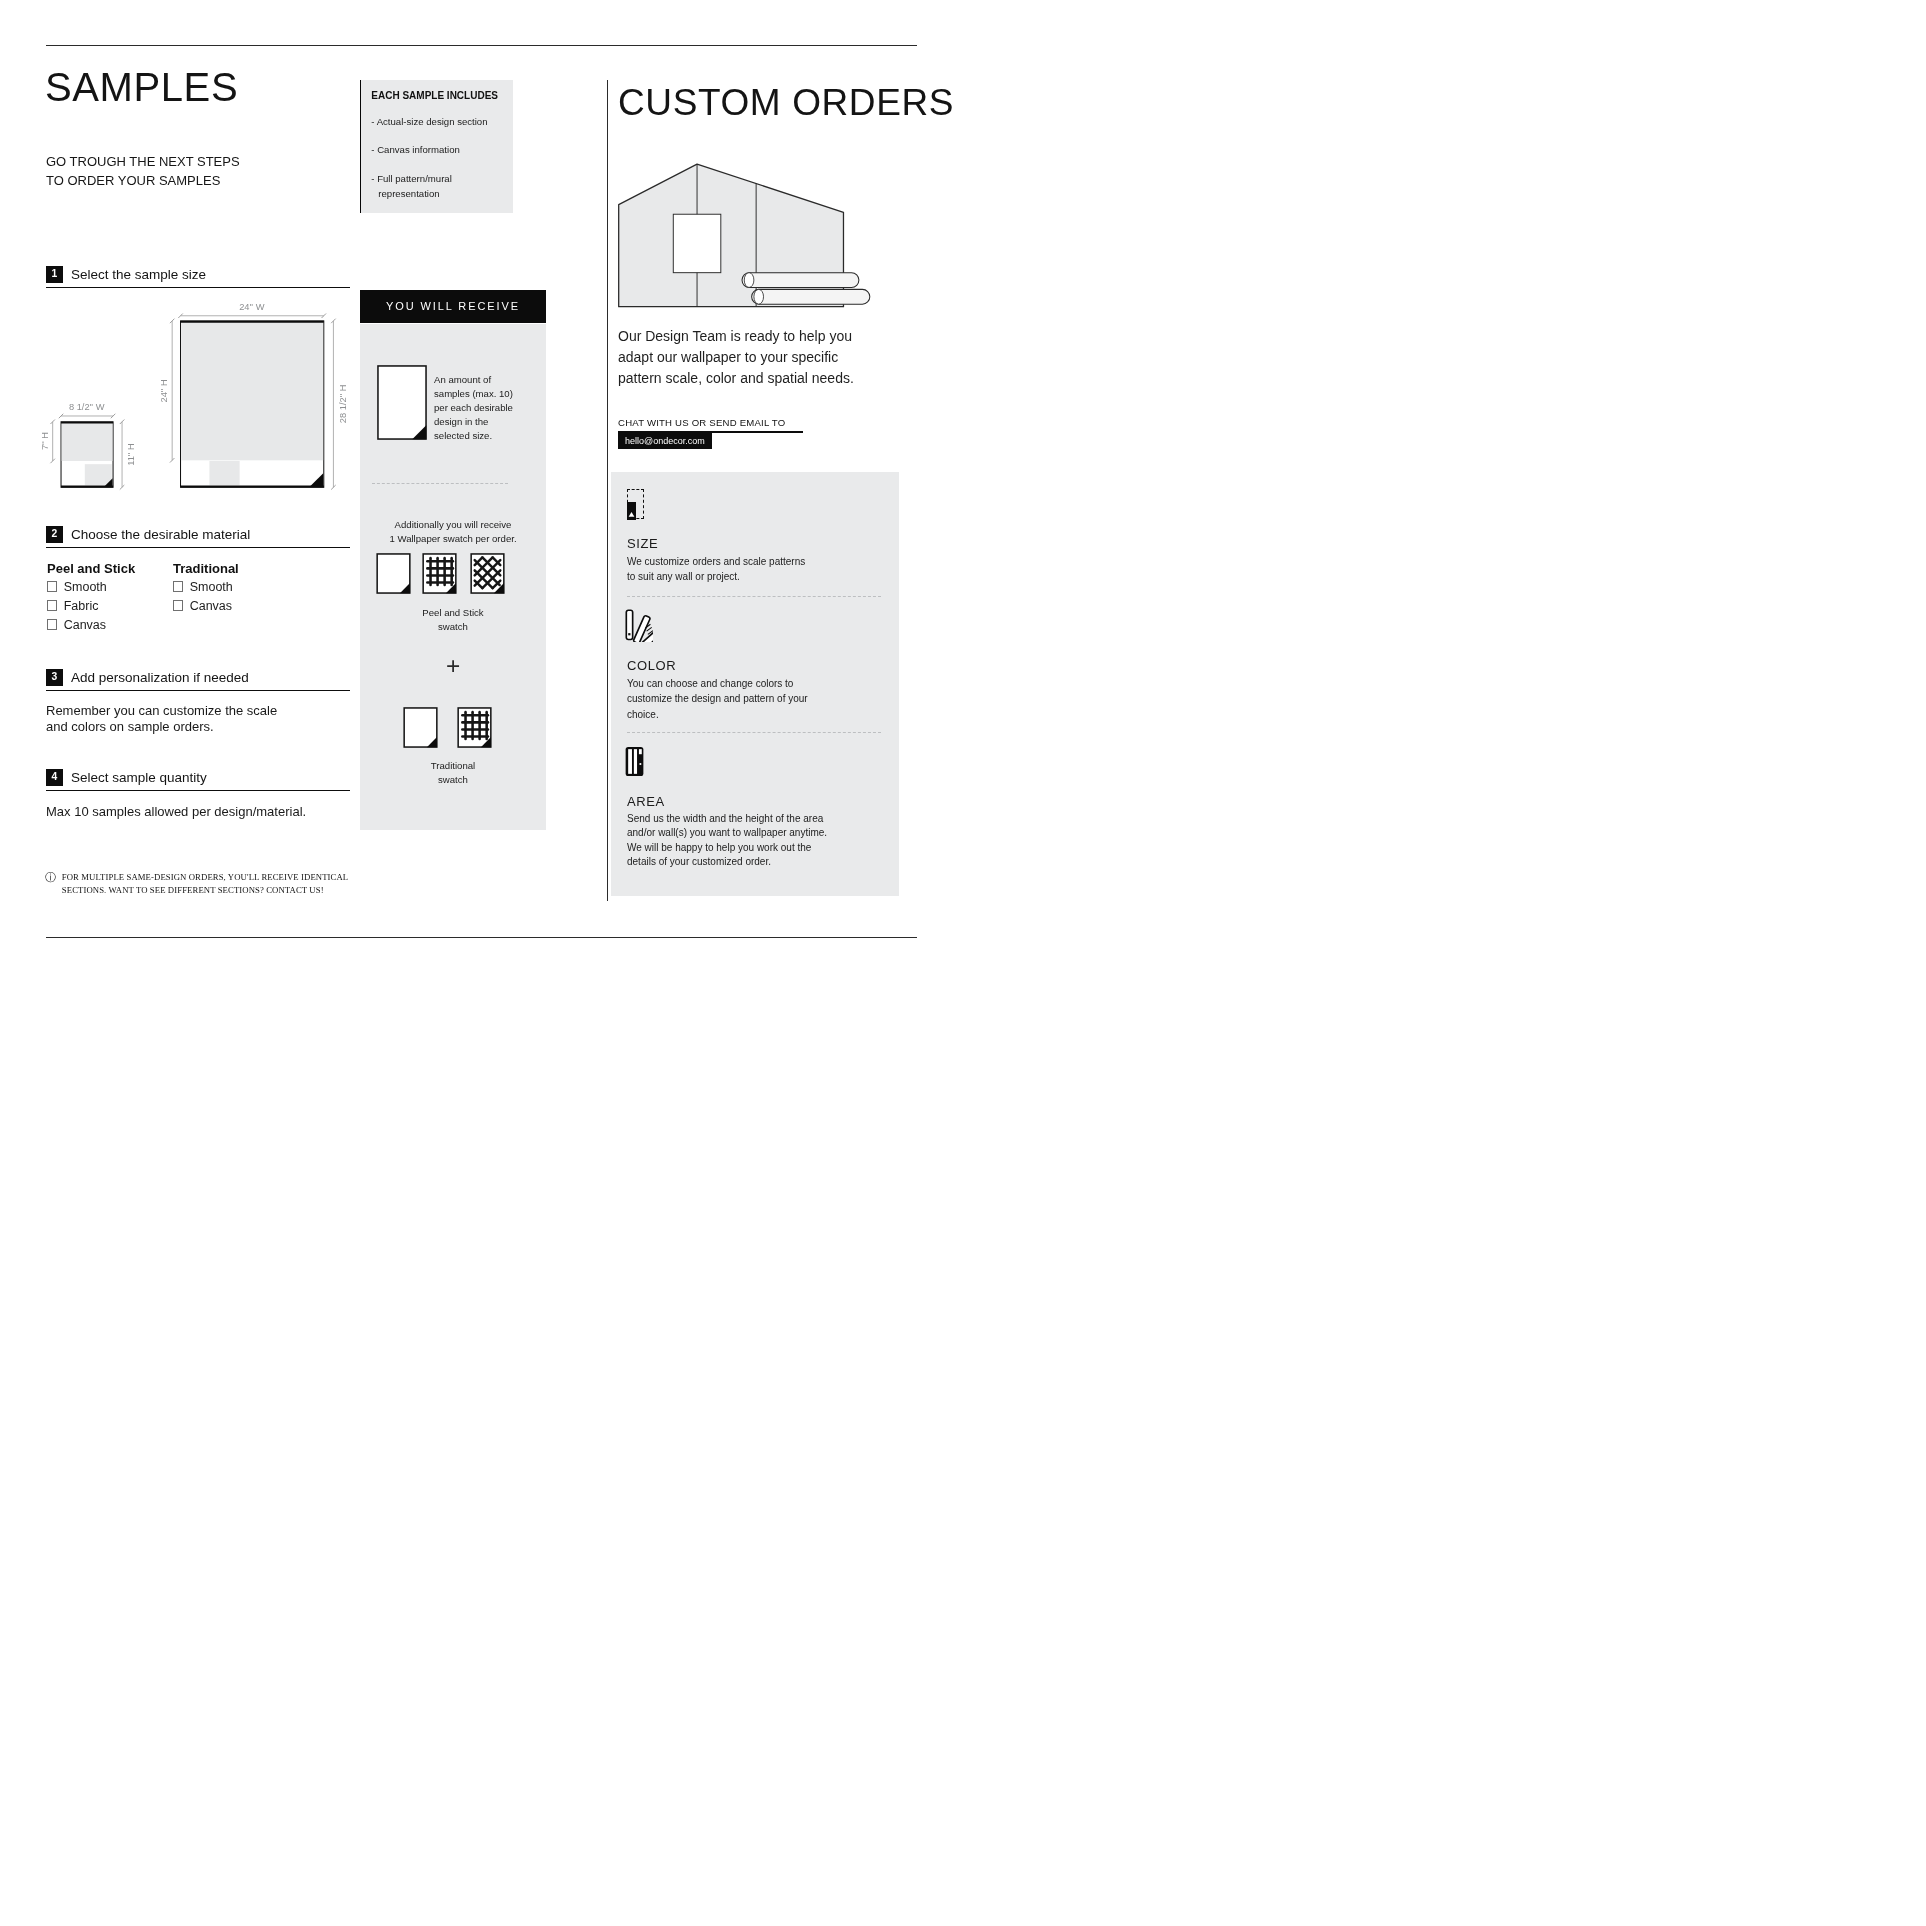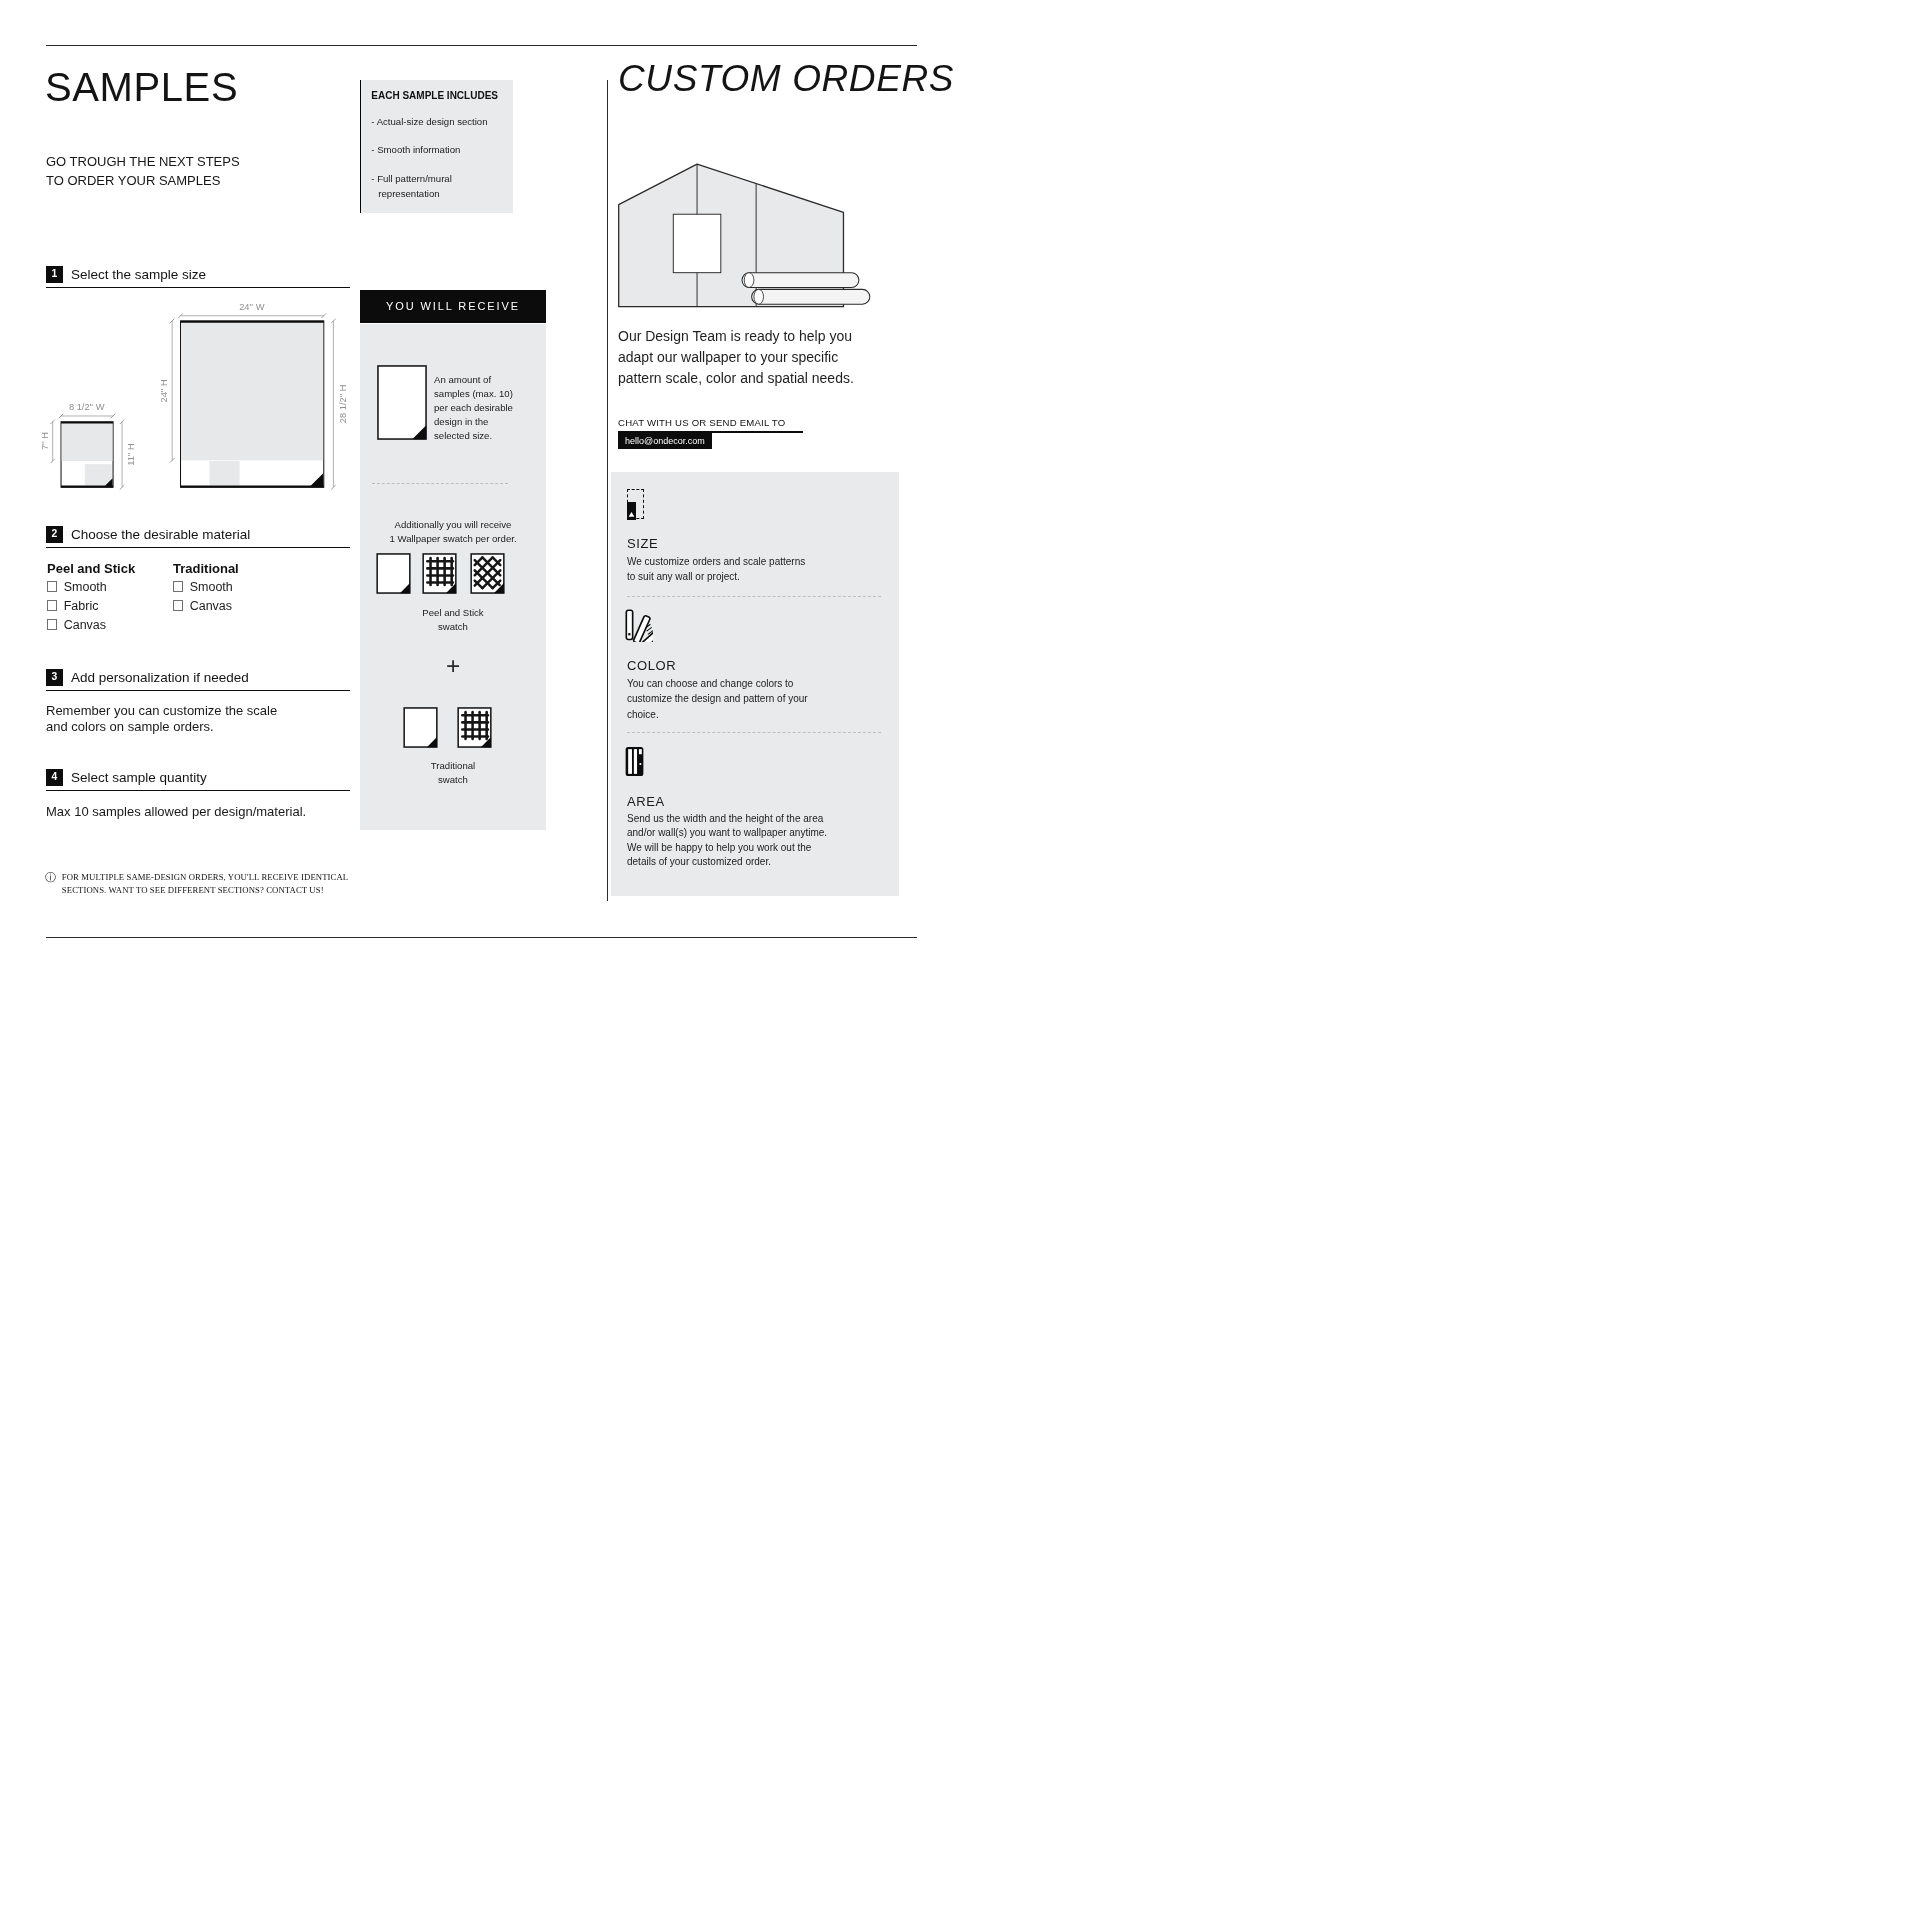--- a/index.html
+++ b/index.html
@@ -150,21 +150,21 @@
 
   <div class="abs" style="left:45px;top:871px;display:flex;gap:5.8px;">
     <span style="font-size:11px;line-height:12.2px;">ⓘ</span>
     <span class="footnote pre">FOR MULTIPLE SAME-DESIGN ORDERS, YOU'LL RECEIVE IDENTICAL
 SECTIONS. WANT TO SEE DIFFERENT SECTIONS? CONTACT US!</span>
   </div>
 
   <div class="inc-box">
     <div class="inc-title">EACH SAMPLE INCLUDES</div>
     <div class="inc-item">- Actual-size design section</div>
-    <div class="inc-item">- Smooth information</div>
+    <div class="inc-item">- Canvas information</div>
     <div class="inc-item">- Full pattern/mural
 representation</div>
   </div>
 
   <div class="banner">YOU WILL RECEIVE</div>
 
   <div class="mid-panel">
 
     <svg class="abs" style="left:16.7px;top:41px;" width="50" height="75" viewBox="0 0 78 117">
       <rect x="1.5" y="1.5" width="75" height="114" fill="#ffffff" stroke="#141414" stroke-width="2.4"></rect>
@@ -234,21 +234,21 @@
           <line x1="8" y1="24" x2="48" y2="24"></line>
         <line x1="8" y1="35" x2="48" y2="35"></line>
           <line x1="8" y1="46" x2="48" y2="46"></line>
       </g>
       <path d="M37 62.7 L52.7 62.7 L52.7 47 Z" fill="#0c0c0c"></path>
     </svg>
     <div class="abs mid-text pre center" style="left:0;top:435px;width:186px;">Traditional
 swatch</div>
   </div>
 
-  <div class="abs big-title" style="left:618px;top:60px;font-size:37px;font-style:italic;">CUSTOM ORDERS</div>
+  <div class="abs big-title" style="left:618px;top:84px;font-size:37px;">CUSTOM ORDERS</div>
 
   <svg class="abs" style="left:618px;top:159px;" width="257" height="149" viewBox="0 0 400 232">
     <polygon points="1,230 1,71 123,8 351,83 351,230" fill="#e8e9ea" stroke="#2a2a2a" stroke-width="2" stroke-linejoin="round"></polygon>
     <line x1="123" y1="8" x2="123" y2="230" stroke="#2a2a2a" stroke-width="1.5"></line>
     <line x1="215" y1="38" x2="215" y2="230" stroke="#2a2a2a" stroke-width="1.5"></line>
     <rect x="86" y="86" width="74" height="91" fill="#ffffff" stroke="#2a2a2a" stroke-width="1.5"></rect>
     <g>
       <rect x="193" y="177" width="182" height="23" rx="11.5" fill="#f4f4f4" stroke="#2a2a2a" stroke-width="1.6"></rect>
       <ellipse cx="204" cy="188.5" rx="7.5" ry="11.5" fill="#ffffff" stroke="#2a2a2a" stroke-width="1.3"></ellipse>
     </g>

